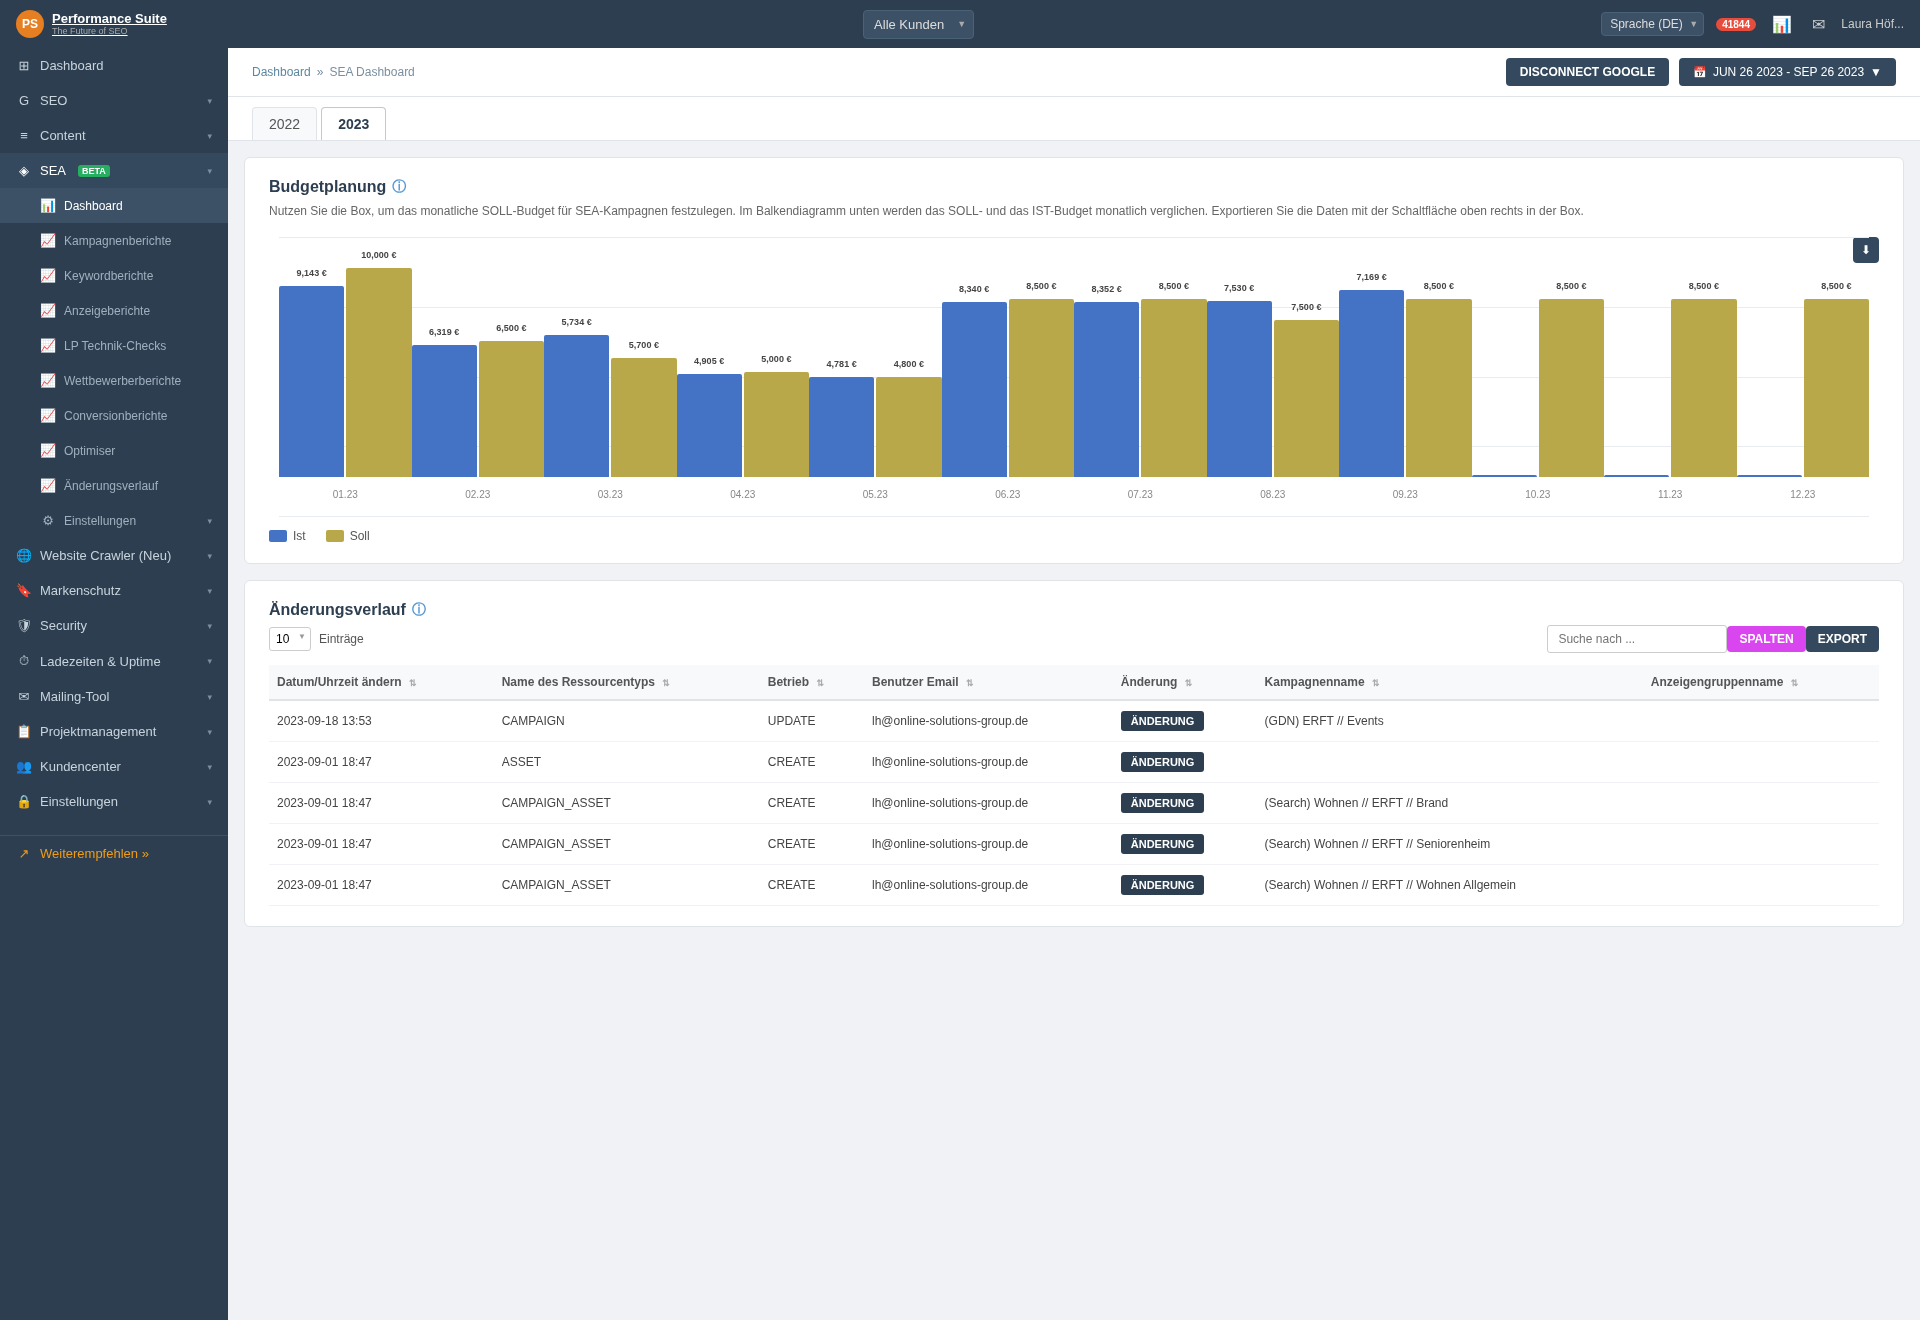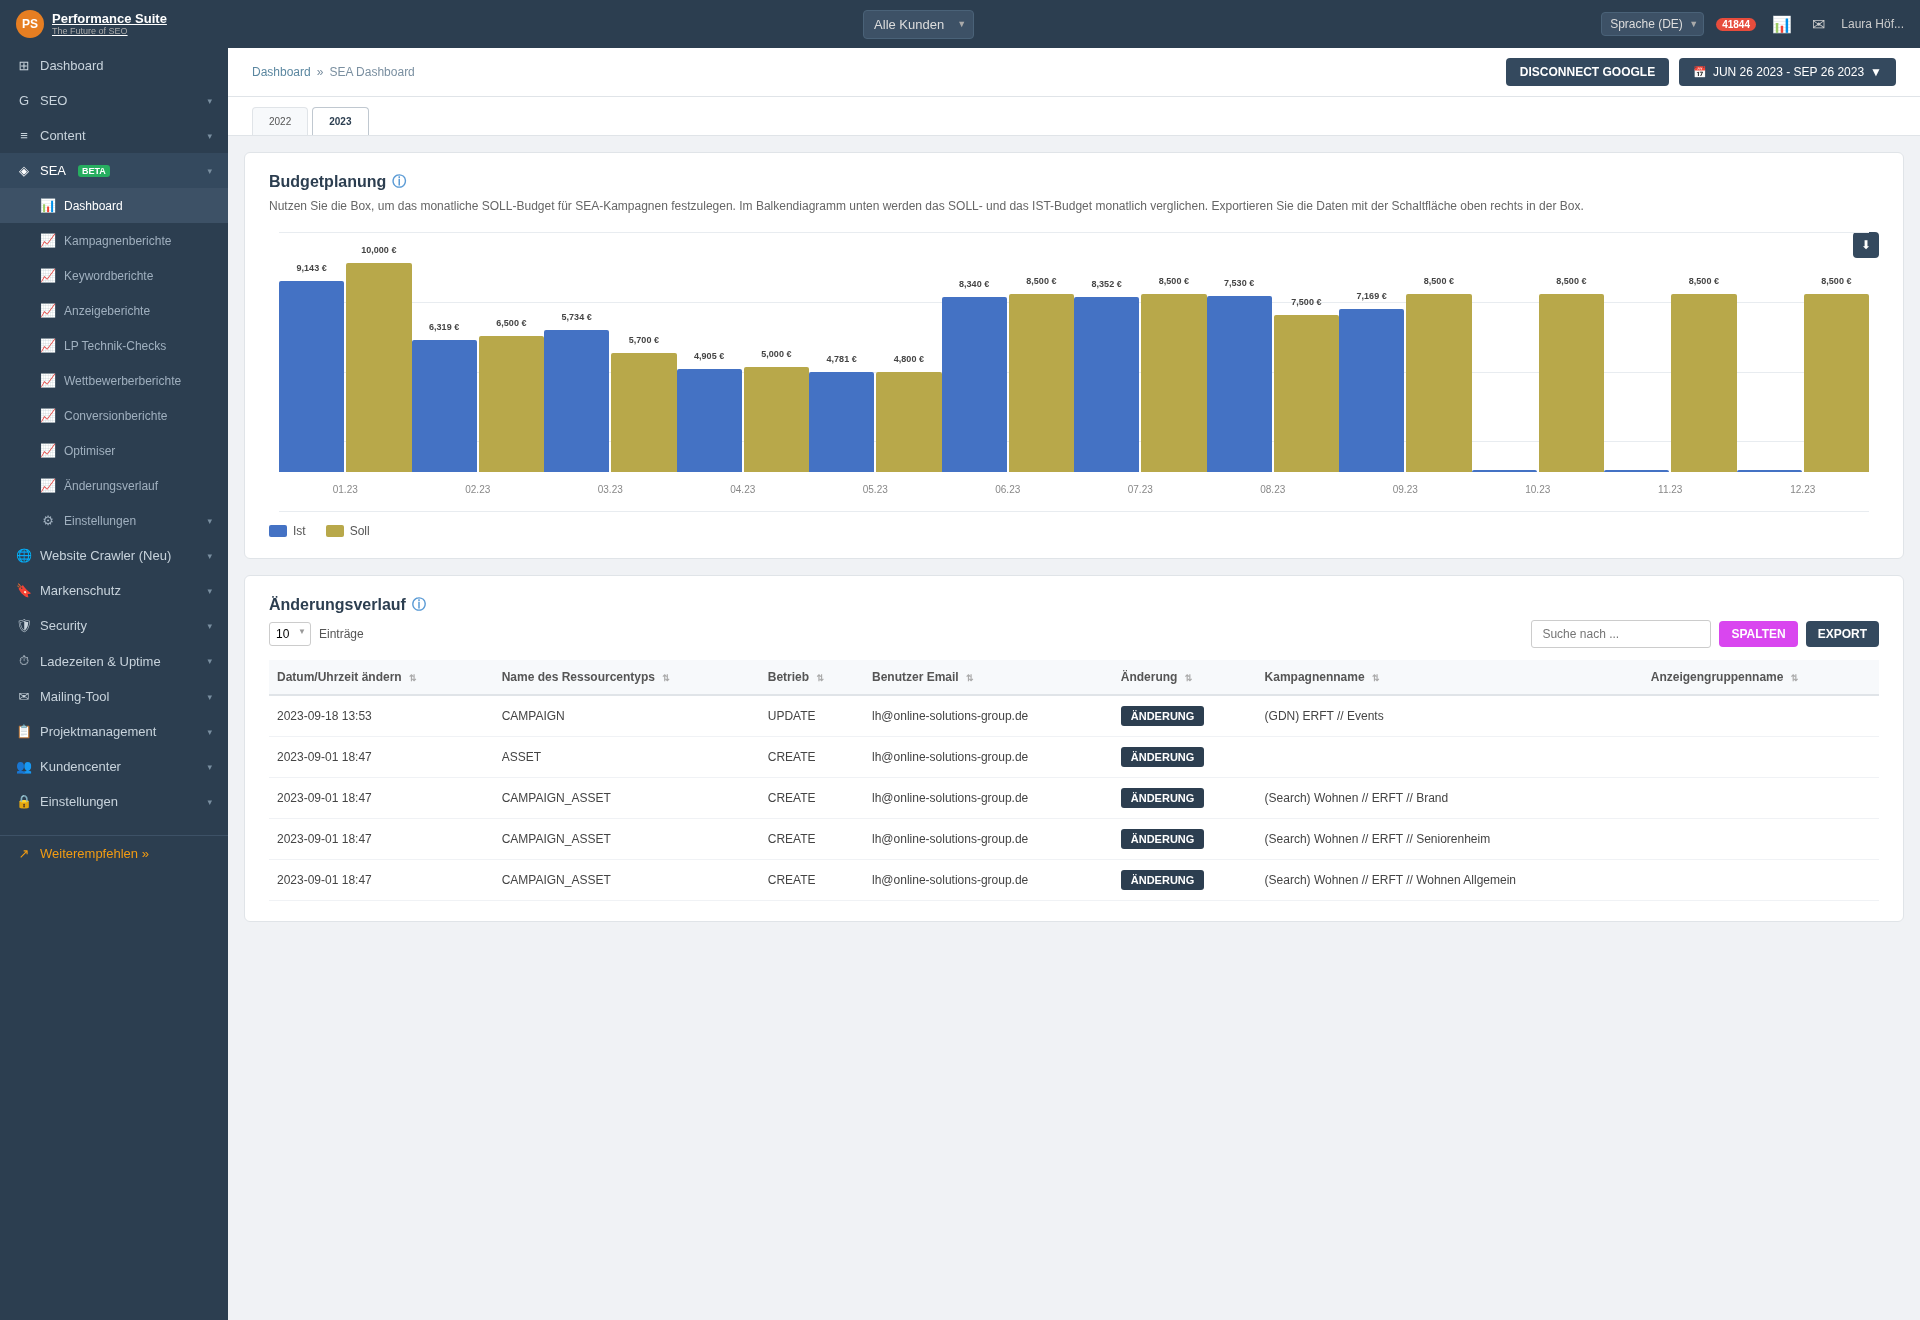--- a/index.html
+++ b/index.html
@@ -47,21 +47,21 @@
     .page-header { background: #fff; border-bottom: 1px solid #e0e4e8; padding: 10px 24px; display: flex; align-items: center; justify-content: space-between; }
     .breadcrumb { display: flex; align-items: center; gap: 6px; font-size: 12px; color: #7a8fa0; }
     .breadcrumb a { color: #5b87a0; text-decoration: none; }
     .header-actions { display: flex; align-items: center; gap: 10px; }
     .btn-disconnect { background: #34495e; color: #fff; border: none; border-radius: 4px; padding: 7px 14px; font-size: 12px; font-weight: 600; cursor: pointer; }
     .btn-daterange { background: #34495e; color: #fff; border: none; border-radius: 4px; padding: 7px 14px; font-size: 12px; cursor: pointer; display: flex; align-items: center; gap: 6px; }
     .btn-daterange .cal-icon { font-size: 11px; }
 
     
     .year-tabs { background: #fff; border-bottom: 1px solid #e0e4e8; padding: 10px 24px 0; display: flex; gap: 0; }
-    .year-tab { padding: 8px 16px; cursor: pointer; border: 1px solid #e0e4e8; border-bottom: none; font-size: 10px; color: #555; background: #f7f9fb; border-radius: 4px 4px 0 0; margin-right: 4px; }
+    .year-tab { padding: 8px 16px; cursor: pointer; border: 1px solid #e0e4e8; border-bottom: none; font-size: 14px; color: #555; background: #f7f9fb; border-radius: 4px 4px 0 0; margin-right: 4px; }
     .year-tab.active { background: #fff; color: #2c3e50; font-weight: 600; border-color: #c0c8d0; }
 
     
     .content-section { background: #fff; margin: 16px; border-radius: 6px; border: 1px solid #e0e4e8; padding: 20px 24px; }
     .section-title { font-size: 16px; font-weight: 700; color: #2c3e50; margin-bottom: 6px; display: flex; align-items: center; gap: 6px; }
     .info-icon { color: #5b9bd5; font-size: 14px; cursor: pointer; }
     .section-desc { font-size: 12px; color: #666; line-height: 1.6; margin-bottom: 16px; }
 
     
     .chart-area { position: relative; width: 100%; height: 280px; }
@@ -81,21 +81,21 @@
     
     .chart-grid { position: absolute; left: 10px; right: 10px; top: 0; bottom: 0; display: flex; flex-direction: column; justify-content: space-between; pointer-events: none; }
     .grid-line { border-top: 1px solid #e8ecf0; width: 100%; }
 
     
     .table-controls { display: flex; align-items: center; justify-content: space-between; margin-bottom: 12px; }
     .entries-select-wrap { display: flex; align-items: center; gap: 8px; font-size: 12px; color: #555; }
     .entries-select { border: 1px solid #ccc; border-radius: 3px; padding: 4px 20px 4px 6px; font-size: 12px; appearance: none; cursor: pointer; background: #fff; }
     .entries-wrap { position: relative; }
     .entries-wrap::after { content: '▼'; position: absolute; right: 5px; top: 5px; color: #999; font-size: 8px; pointer-events: none; }
-    .table-right-controls { display: flex; align-items: center; gap: 8px; }
+    .table-right-controls { display: flex; align-items: center; }
     .search-input { border: 1px solid #ccc; border-radius: 3px; padding: 6px 10px; font-size: 12px; width: 180px; }
     .btn-spalten { background: #d946ef; color: #fff; border: none; border-radius: 4px; padding: 6px 12px; font-size: 12px; cursor: pointer; font-weight: 600; }
     .btn-export { background: #34495e; color: #fff; border: none; border-radius: 4px; padding: 6px 12px; font-size: 12px; cursor: pointer; font-weight: 600; }
 
     .data-table { width: 100%; border-collapse: collapse; font-size: 12px; }
     .data-table th { background: #f7f9fb; border-bottom: 2px solid #e0e4e8; padding: 10px 8px; text-align: left; color: #555; font-weight: 600; white-space: nowrap; cursor: pointer; }
     .data-table th .sort-icon { color: #aaa; font-size: 9px; margin-left: 4px; }
     .data-table td { padding: 10px 8px; border-bottom: 1px solid #f0f2f5; color: #444; }
     .btn-aenderung { background: #2c3e50; color: #fff; border: none; border-radius: 3px; padding: 4px 10px; font-size: 11px; cursor: pointer; font-weight: 600; }
   </style>
@@ -357,21 +357,21 @@
                 <div class="bar bar-ist" style="height: 176.21px; flex: 1 1 0%; position: relative;">
                   <span class="bar-label">7,530 €</span>
                 </div>
                 <div class="bar bar-soll" style="height: 157.143px; flex: 1 1 0%; position: relative;">
                   <span class="bar-label">7,500 €</span>
                 </div>
               </div>
             </div>
             <div class="bar-group">
               <div class="bar-group-inner">
-                <div class="bar bar-ist" style="height: 163px; flex: 1 1 0%; position: relative;">
+                <div class="bar bar-ist" style="height: 187px; flex: 1 1 0%; position: relative;">
                   <span class="bar-label">7,169 €</span>
                 </div>
                 <div class="bar bar-soll" style="height: 178.095px; flex: 1 1 0%; position: relative;">
                   <span class="bar-label">8,500 €</span>
                 </div>
               </div>
             </div>
             <div class="bar-group">
               <div class="bar-group-inner">
                 <div class="bar bar-ist" style="height: 2px; flex: 1 1 0%; position: relative;"></div>

